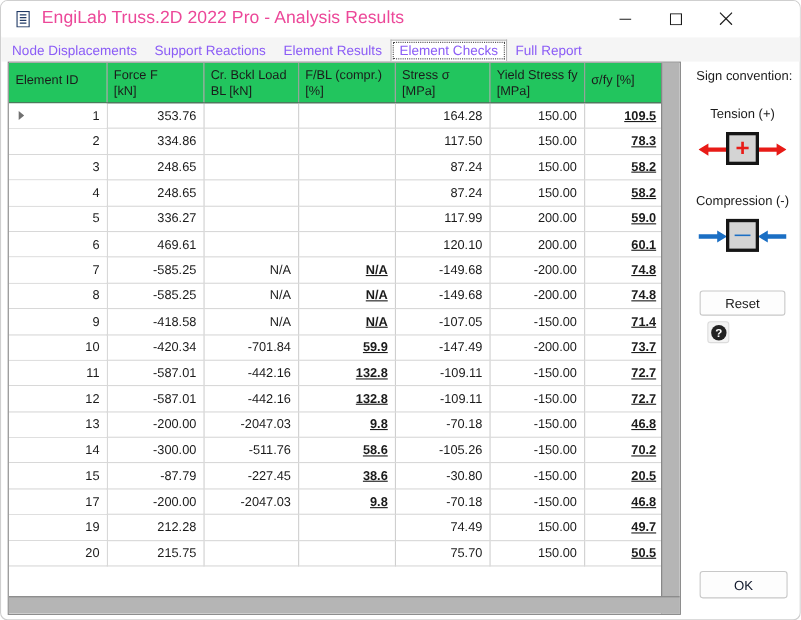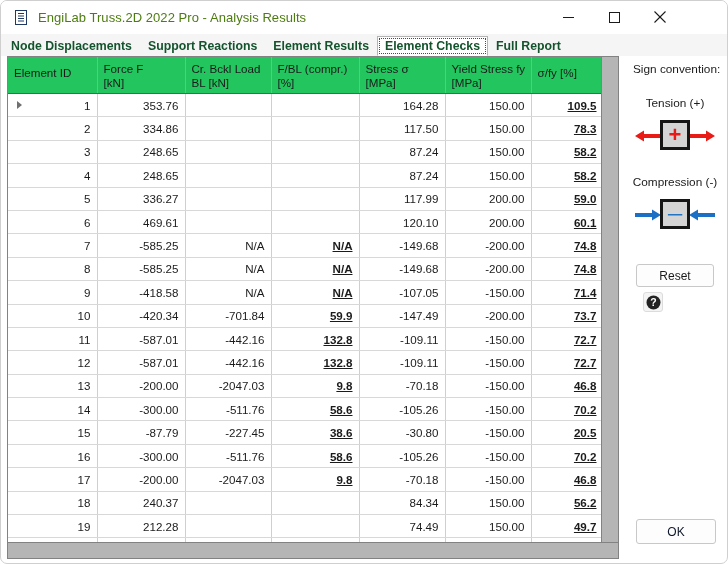--- a/index.html
+++ b/index.html
@@ -26,22 +26,22 @@
     background: #ffffff;
     display: flex; align-items: center;
   }
   #title-icon {
     margin-left: 12px; width: 16px; height: 16px;
     display: flex; align-items: center; justify-content: center;
     color: #1f3864;
   }
   #title-text {
     margin-left: 9px;
-    font-size: 13px;
-    color: #4d7c0f;
+    font-size: 16px;
+    color: #ec4899;
     white-space: nowrap;
     letter-spacing: 0.05px;
   }
   .wbtn {
     position: absolute; top: 0; height: 32px; width: 46px;
     display: flex; align-items: center; justify-content: center;
     color: #1b1b1b;
   }
   #btn-min { right: 138px; }
   #btn-max { right: 92px; }
@@ -51,28 +51,27 @@
   
   #tabstrip {
     position: absolute; left: 0; top: 33px;
     width: 728px; height: 22px;
     background: #f5f5f5;
     display: flex; align-items: flex-end;
     padding-left: 2px;
   }
   .tab {
     font-size: 12.3px;
-    color: #14532d;
+    color: #8b5cf6;
     padding: 2px 7px 3px 7px;
     height: 20px;
     line-height: 15px;
     white-space: nowrap;
     background: transparent;
     border: 1px solid transparent;
-    font-weight: bold;
   }
   .tab.selected {
     background: #ffffff;
     border: 1px solid #b4b4b4;
     border-bottom-color: #ffffff;
     outline: 1px dotted #4a4a4a;
     outline-offset: -3px;
   }
 
   
@@ -432,47 +431,29 @@
             <tr>
               <td class="idcell"><span>15</span></td>
               <td class="">-87.79</td>
               <td class="">-227.45</td>
               <td class="bold">38.6</td>
               <td class="">-30.80</td>
               <td class="">-150.00</td>
               <td class="bold lastcol">20.5</td>
             </tr>
             <tr>
-              <td class="idcell"><span>16</span></td>
-              <td class="">-300.00</td>
-              <td class="">-511.76</td>
-              <td class="bold">58.6</td>
-              <td class="">-105.26</td>
-              <td class="">-150.00</td>
-              <td class="bold lastcol">70.2</td>
-            </tr>
-            <tr>
               <td class="idcell"><span>17</span></td>
               <td class="">-200.00</td>
               <td class="">-2047.03</td>
               <td class="bold">9.8</td>
               <td class="">-70.18</td>
               <td class="">-150.00</td>
               <td class="bold lastcol">46.8</td>
             </tr>
             <tr>
-              <td class="idcell"><span>18</span></td>
-              <td class="">240.37</td>
-              <td class=""></td>
-              <td class="bold"></td>
-              <td class="">84.34</td>
-              <td class="">150.00</td>
-              <td class="bold lastcol">56.2</td>
-            </tr>
-            <tr>
               <td class="idcell"><span>19</span></td>
               <td class="">212.28</td>
               <td class=""></td>
               <td class="bold"></td>
               <td class="">74.49</td>
               <td class="">150.00</td>
               <td class="bold lastcol">49.7</td>
             </tr>
             <tr>
               <td class="idcell"><span>20</span></td>

